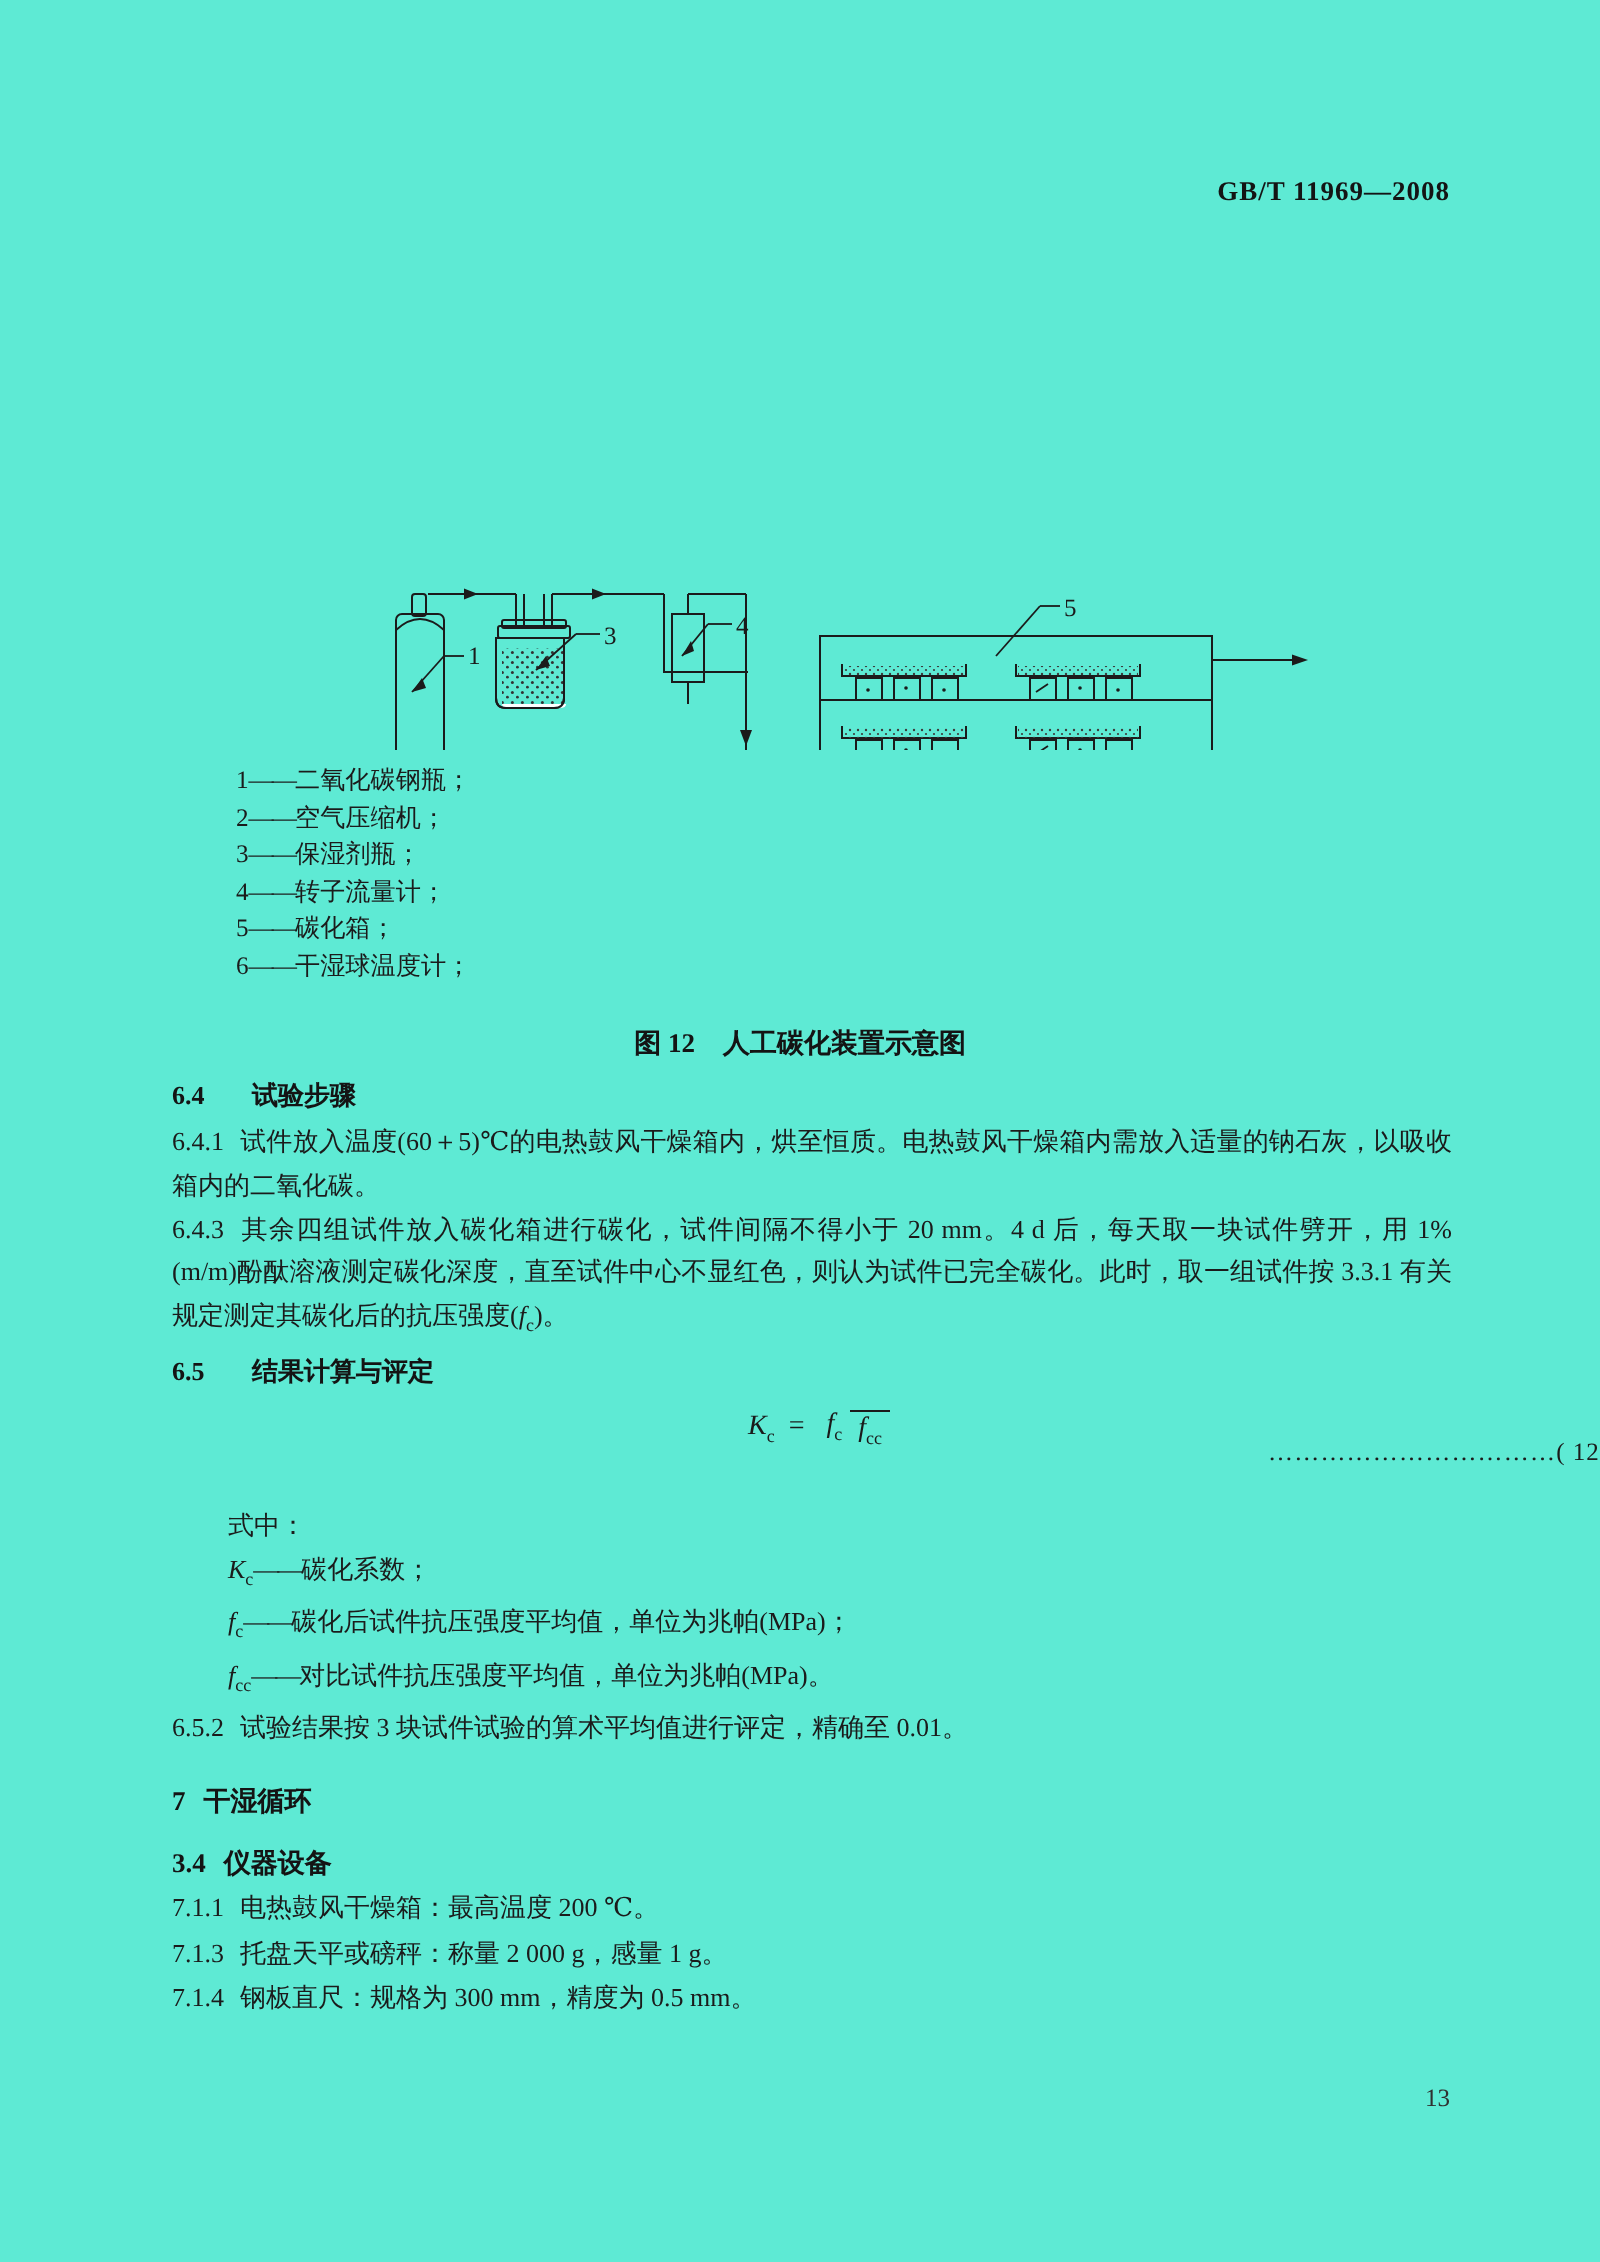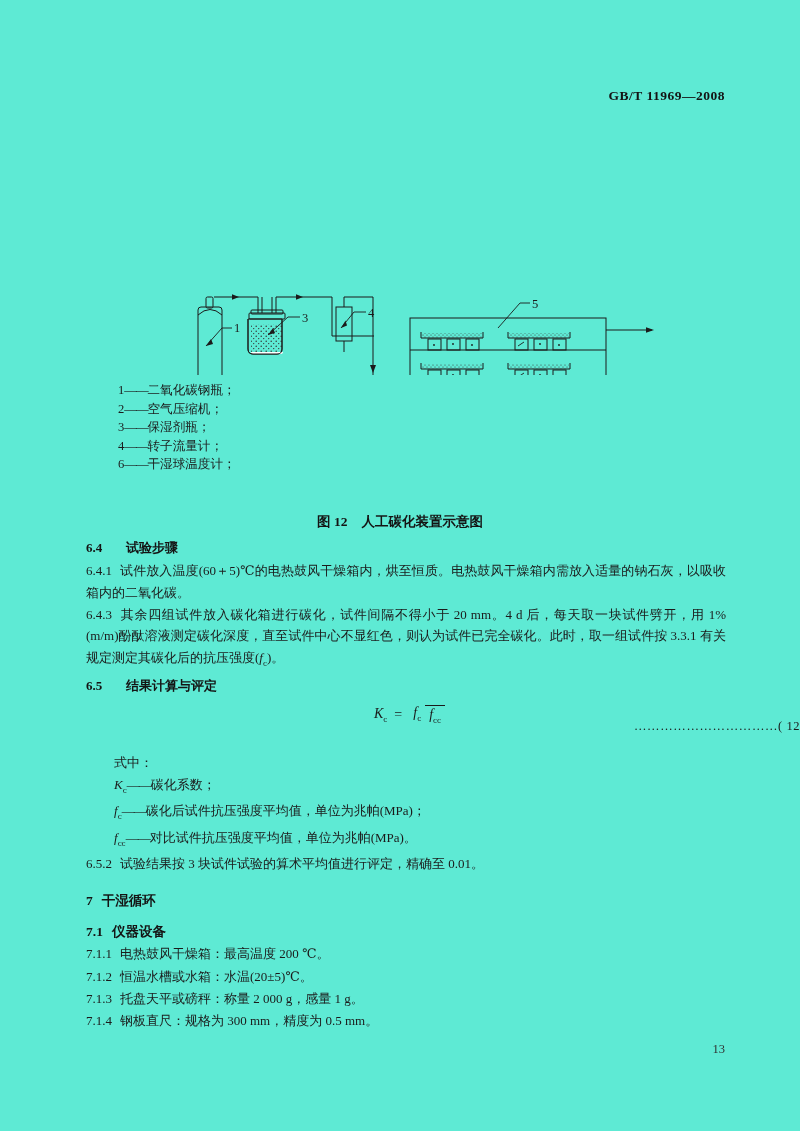--- a/index.html
+++ b/index.html
@@ -429,20 +429,23 @@
     <div class="legend-item">
       <span class="legend-num">2</span><span class="legend-dash">——</span><span>空气压缩机；</span>
     </div>
     <div class="legend-item">
       <span class="legend-num">3</span><span class="legend-dash">——</span><span>保湿剂瓶；</span>
     </div>
     <div class="legend-item">
       <span class="legend-num">4</span><span class="legend-dash">——</span><span>转子流量计；</span>
     </div>
     <div class="legend-item">
+      <span class="legend-num">5</span><span class="legend-dash">——</span><span>碳化箱；</span>
+    </div>
+    <div class="legend-item">
       <span class="legend-num">6</span><span class="legend-dash">——</span><span>干湿球温度计；</span>
     </div>
   </div>
 
   <div class="fig-caption">
     <span>图 12</span><span class="gap"></span><span>人工碳化装置示意图</span>
   </div>
 
   <div class="body">
 
@@ -495,30 +498,27 @@
 
     <div class="spacer-md"></div>
 
     <div class="sec-h">
       <span>7</span><span class="gap2"></span><span>干湿循环</span>
     </div>
 
     <div class="spacer-sm"></div>
 
     <div class="sec-h">
-      <span>7.1</span><span class="gap2"></span><span>仪器设备</span>
+      <span>3.4</span><span class="gap2"></span><span>仪器设备</span>
     </div>
 
     <div class="para">
       <span class="lbl">7.1.1</span><span>电热鼓风干燥箱：最高温度 200 ℃。</span>
     </div>
     <div class="para">
-      <span class="lbl">7.1.2</span><span>恒温水槽或水箱：水温(20±5)℃。</span>
-    </div>
-    <div class="para">
       <span class="lbl">7.1.3</span><span>托盘天平或磅秤：称量 2 000 g，感量 1 g。</span>
     </div>
     <div class="para">
       <span class="lbl">7.1.4</span><span>钢板直尺：规格为 300 mm，精度为 0.5 mm。</span>
     </div>
 
   </div>
 
   <div class="page-no">13</div>
 

